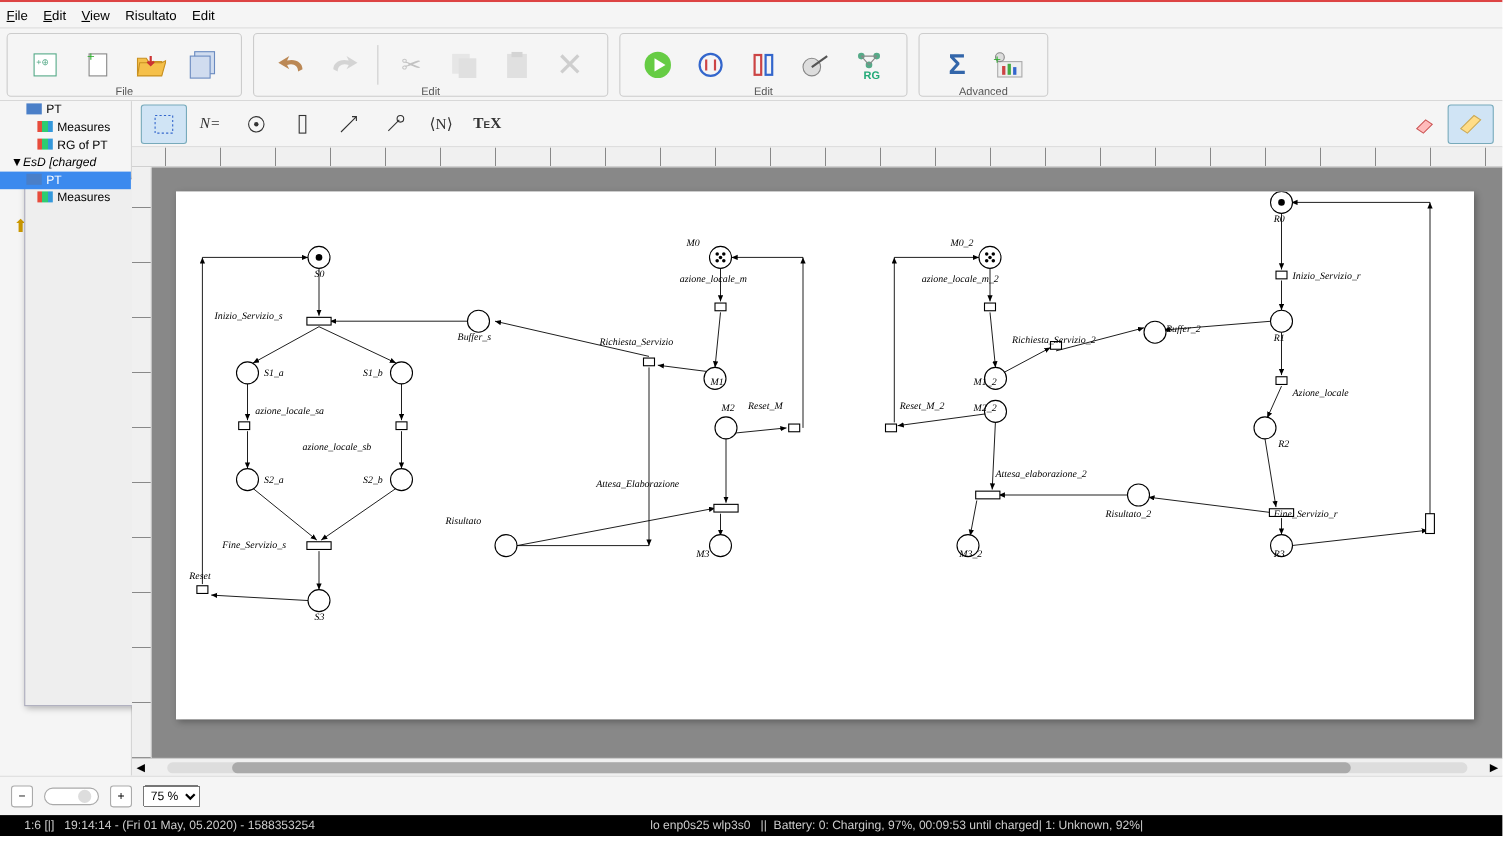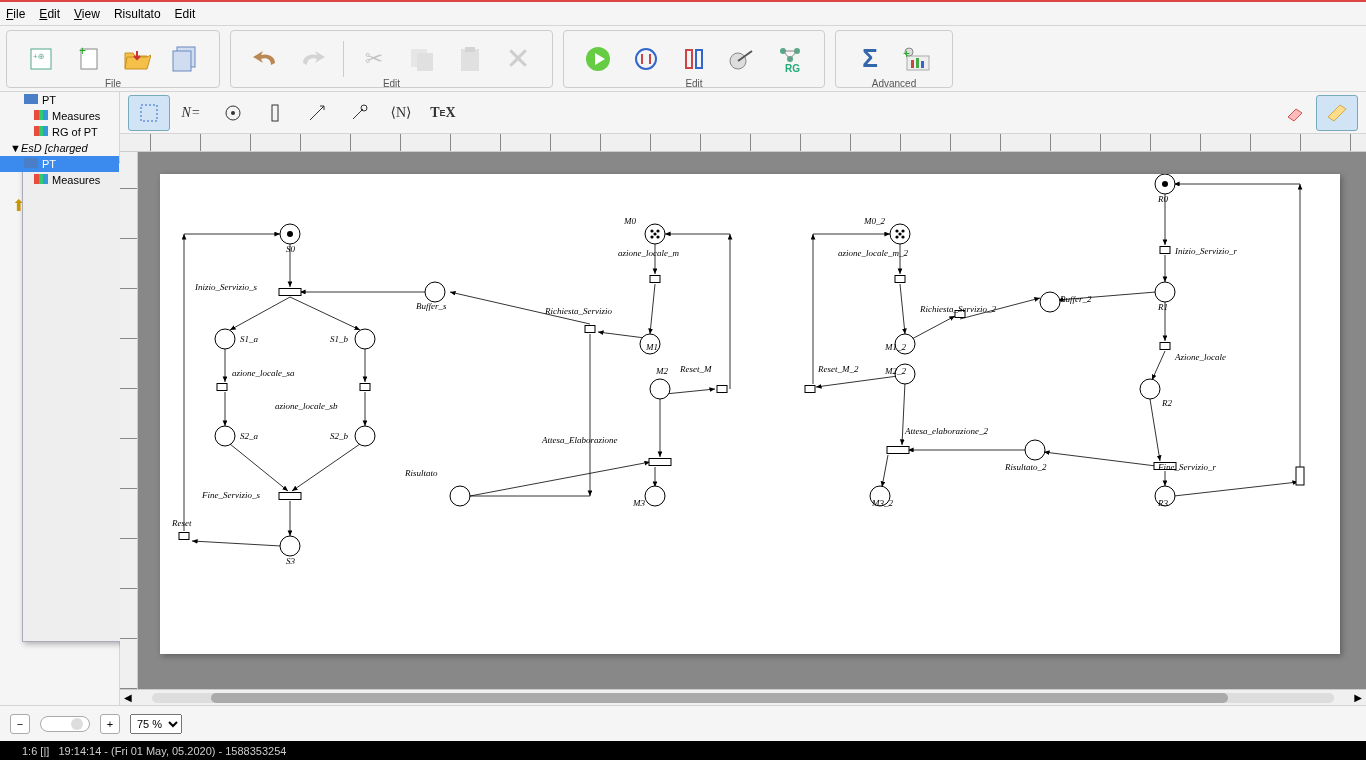--- a/index.html
+++ b/index.html
@@ -411,14 +411,15 @@
     <div class="zbtn">−</div>
     <div class="zslider"></div>
     <div class="zbtn">+</div>
     <select><option>75 %</option></select>
   </div>
 </div>
 
 <div class="taskbar">
   <span>1:6 [|]   19:14:14 - (Fri 01 May, 05.2020) - 1588353254</span>
   <span style="flex:1"></span>
+  <span>lo enp0s25 wlp3s0   ||  Battery: 0: Charging, 97%, 00:09:53 until charged| 1: Unknown, 92%|</span>
   <span style="flex:1"></span>
 </div>
 
 </body></html>

